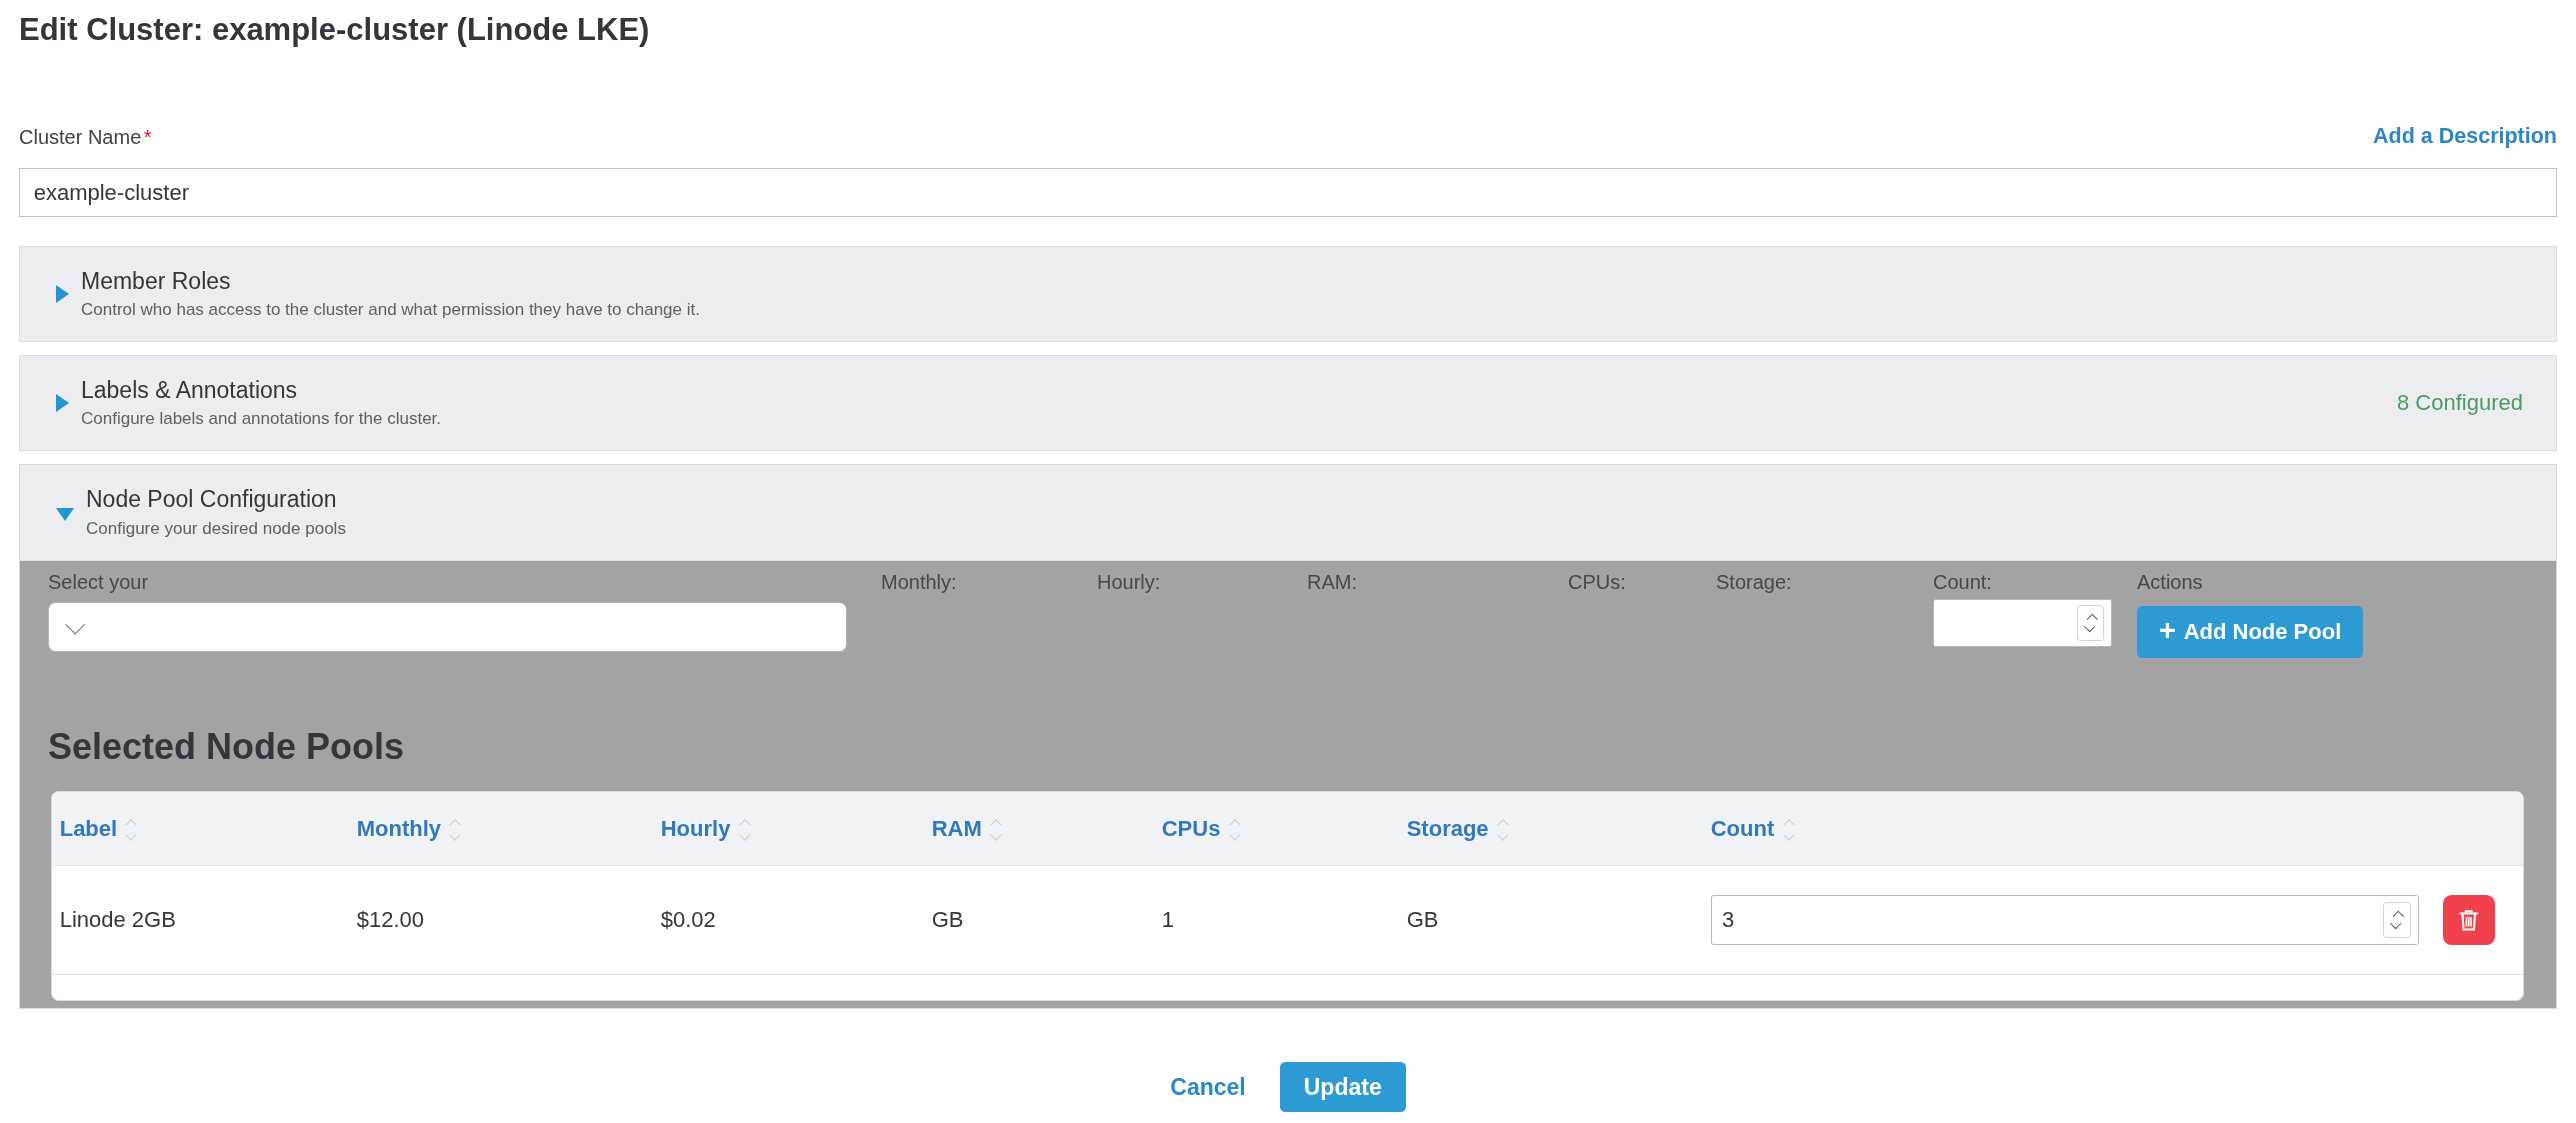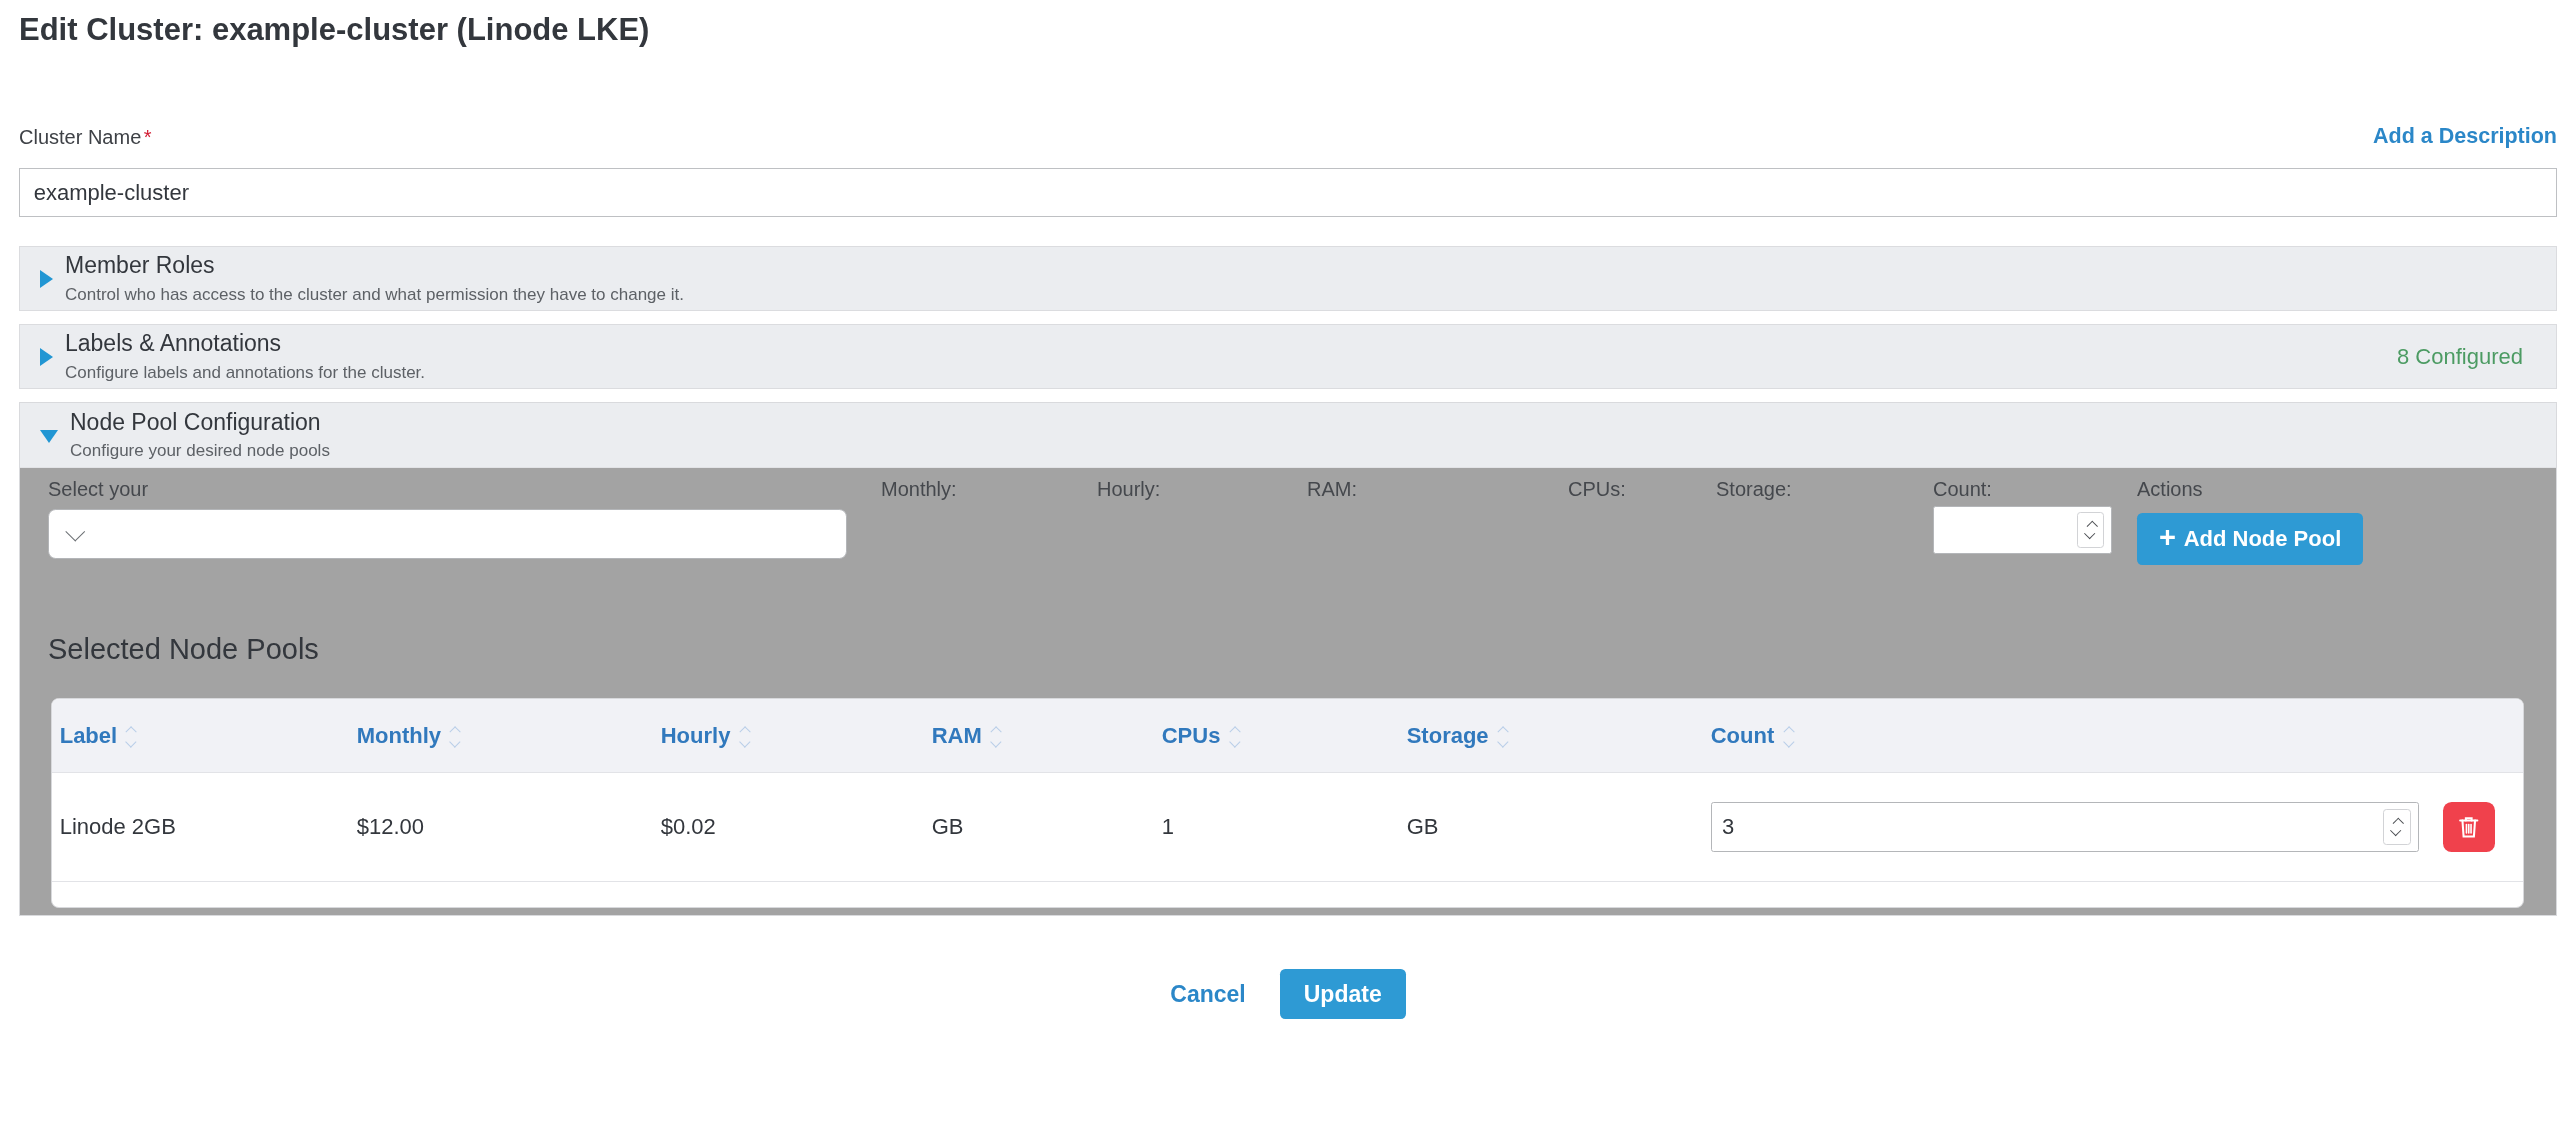--- a/index.html
+++ b/index.html
@@ -20,22 +20,22 @@
   .req-mark { color: #d21c32; font-size: 20px; margin-left: 2.6px; }
   .desc-link { font-size: 21.5px; font-weight: 600; color: #2b87c8; text-decoration: none; cursor: pointer; }
   .cluster-input {
     margin-top: 19px; width: 100%; height: 49px;
     border: 0.9px solid #bec0c3; background: #fff;
     font-family: inherit; font-size: 22px; color: #33373d; padding: 0 13.7px; outline: none;
   }
 
   
   .accordion {
-    height: 65px; background: #ebedf0; border: 0.9px solid #dbdcdf;
-    display: flex; align-items: center; padding: 0 33px 0 20px; cursor: pointer;
+    height: 96px; background: #ebedf0; border: 0.9px solid #dbdcdf;
+    display: flex; align-items: center; padding: 0 33px 0 36px; cursor: pointer;
   }
   .acc-mr { margin-top: 29px; }
   .acc-la { margin-top: 13px; }
   .tri { width: 0; height: 0; margin-right: 12px; flex: none; }
   .tri-right { border-top: 9.4px solid transparent; border-bottom: 9.4px solid transparent; border-left: 13.7px solid #2196d3; }
   .tri-down  { border-left: 9.4px solid transparent; border-right: 9.4px solid transparent; border-top: 13.7px solid #2196d3; margin-top: 3.4px; }
   .acc-text { display: flex; flex-direction: column; gap: 5.2px; }
   .acc-title { font-size: 23px; color: #33373d; }
   .acc-sub { font-size: 17px; color: #5d6166; text-align: center; }
   .acc-badge { margin-left: auto; font-size: 22px; color: #4c9b63; }
@@ -76,21 +76,21 @@
   .spin-dn { width: 7.7px; height: 7.7px; border-bottom: 1.7px solid #4b4e52; border-right: 1.7px solid #4b4e52; transform: rotate(45deg) translate(-2.6px,-0.9px); }
 
   .add-btn {
     position: absolute; left: 2117px; top: 45px; height: 52px;
     background: #2e9ad4; border: none; border-radius: 5.2px; padding: 0 22px;
     display: flex; align-items: center; gap: 7.7px; cursor: pointer;
   }
   .add-btn .plus { color: #fff; font-size: 29px; font-weight: 700; line-height: 1; margin-top: -2.6px; }
   .add-btn .add-label { color: #fff; font-size: 22px; font-weight: 700; font-family: inherit; }
 
-  .pools-heading { position: absolute; left: 28px; top: 165px; font-size: 29px; font-weight: 400; color: #33373d; }
+  .pools-heading { position: absolute; left: 28px; top: 165px; font-size: 36px; font-weight: 700; color: #33373d; }
 
   
   .pools-table-wrap { position: absolute; left: 31px; top: 230px; width: 2473px; }
   table.pools-table { width: 100%; border-collapse: separate; border-spacing: 0; border: 0.9px solid #d8d9dc; border-radius: 7.7px; overflow: hidden; background: #fff; }
   .pools-table thead tr { background: #f1f2f6; }
   .pools-table th { height: 73px; text-align: left; padding-left: 7.7px; font-size: 22px; font-weight: 600; color: #3179bd; cursor: pointer; white-space: nowrap; }
   .pools-table td { height: 109px; padding-left: 7.7px; font-size: 22px; color: #33373d; border-top: 0.9px solid #e2e3e7; vertical-align: middle; }
   .pools-table tr.table-footer td { height: 26px; border-top: 0.9px solid #e2e3e7; }
   .sort-icon { display: inline-flex; flex-direction: column; gap: 2.6px; margin-left: 10.3px; vertical-align: middle; }
   .sort-up { width: 7.7px; height: 7.7px; border-top: 1.7px solid #b9cee8; border-right: 1.7px solid #b9cee8; transform: rotate(-45deg); }

